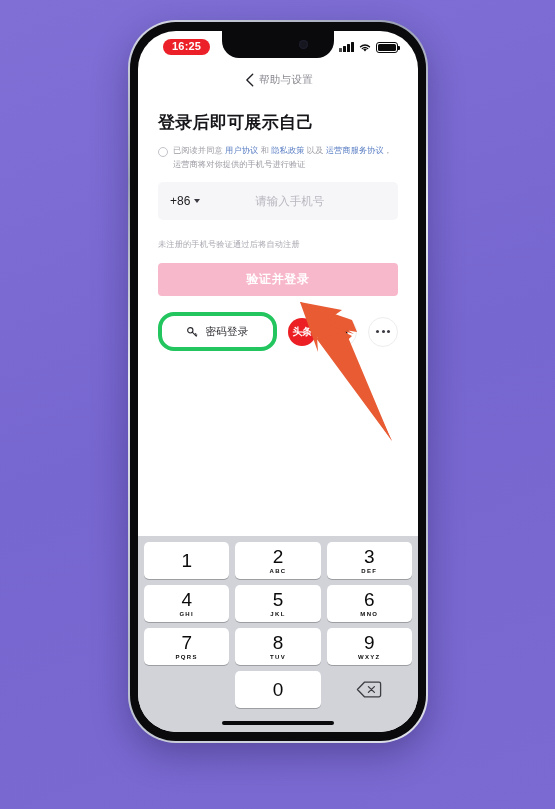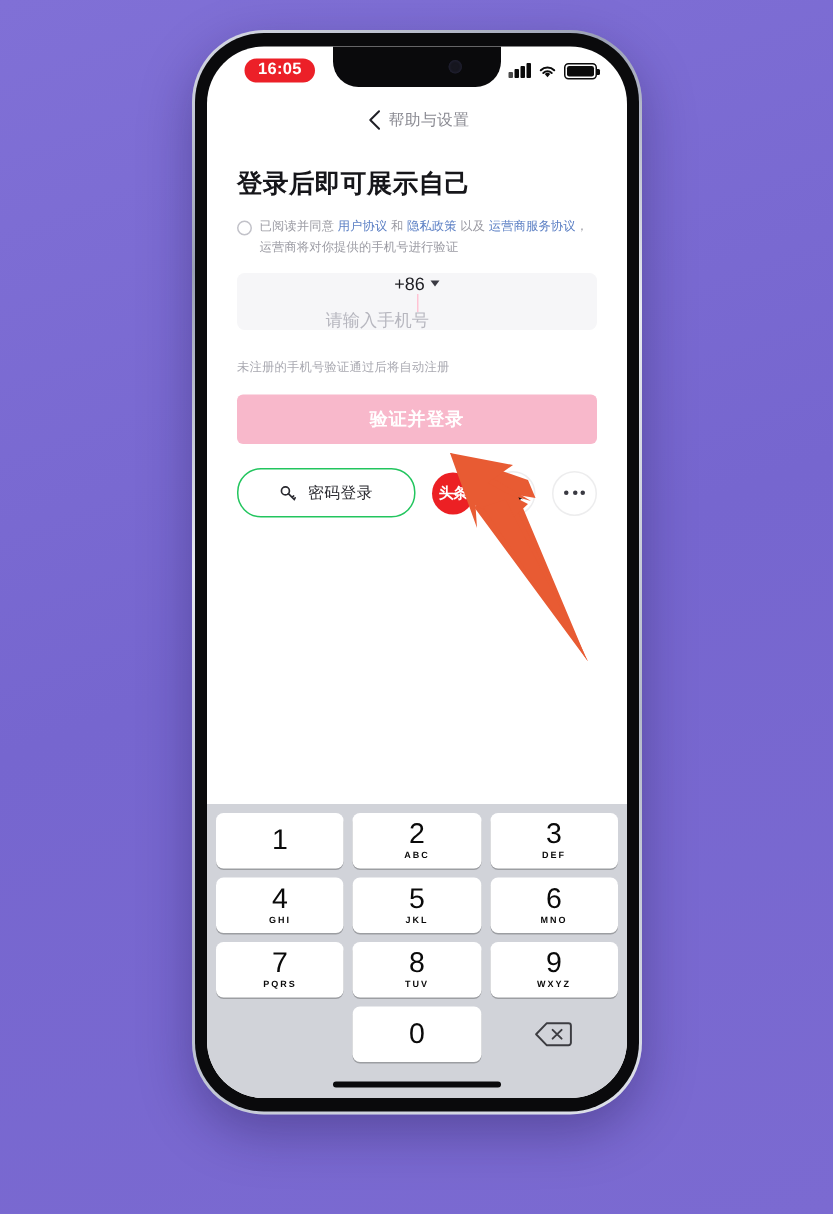--- a/index.html
+++ b/index.html
@@ -204,21 +204,20 @@
 
   .input-wrap {
     margin-top: 11px;
     height: 38px;
     background: #f6f6f8;
     border-radius: 5px;
     display: flex;
     align-items: center;
     padding: 0 12px;
     box-sizing: border-box;
-    flex-direction: column;
   }
   .cc {
     font-size: 12px;
     color: #1d1d22;
     display: flex;
     align-items: center;
     gap: 4px;
   }
   .caret {
     width: 0;
@@ -270,21 +269,21 @@
 
   .alt-row {
     margin-top: 16px;
     display: flex;
     align-items: center;
     gap: 11px;
   }
   .pwd-btn {
     flex: 1;
     height: 31px;
-    border: 1px solid #22c55e;
+    border: 4px solid #22c55e;
     border-radius: 16px;
     background: #fff;
     display: flex;
     align-items: center;
     justify-content: center;
     gap: 7px;
     cursor: pointer;
   }
   .pwd-label {
     font-size: 10.5px;
@@ -405,21 +404,21 @@
 
 <div class="phone-outer">
   <div class="phone-frame">
     <div class="screen">
 
       <div class="notch">
         <div class="notch-cam"></div>
       </div>
 
       <div class="status-bar">
-        <div class="time-pill">16:05</div>
+        <div class="time-pill">16:25</div>
         <div class="status-right">
           <div class="sig">
               <i></i>
               <i></i>
               <i></i>
               <i></i>
             </div>
           <svg width="14" height="11" viewBox="0 0 16 12">
             <path d="M8 10.6 L10.1 8.1 A3.2 3.2 0 0 0 5.9 8.1 Z" fill="#0b0b0b"></path>
             <path d="M2.9 5.2 A7.4 7.4 0 0 1 13.1 5.2" stroke="#0b0b0b" stroke-width="1.6" fill="none" stroke-linecap="round"></path>

